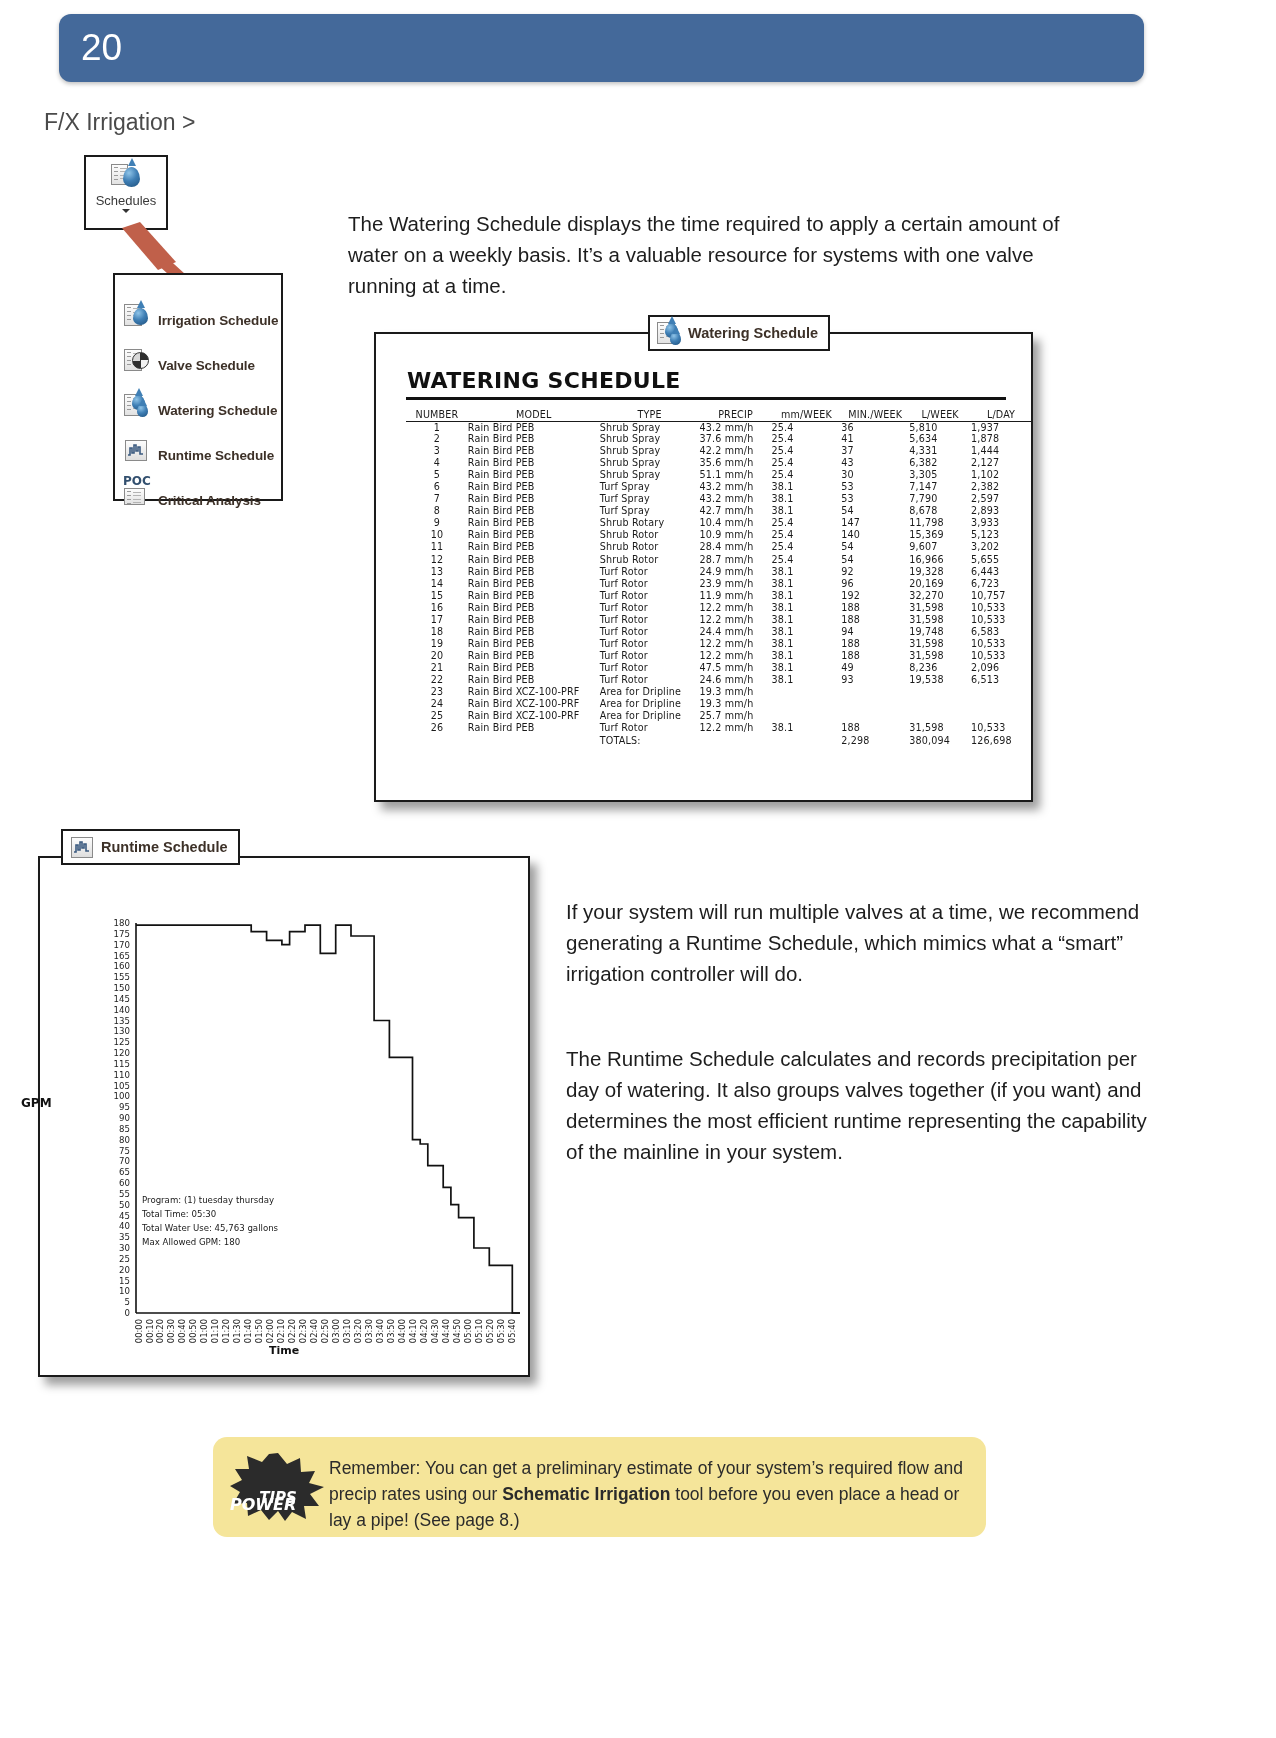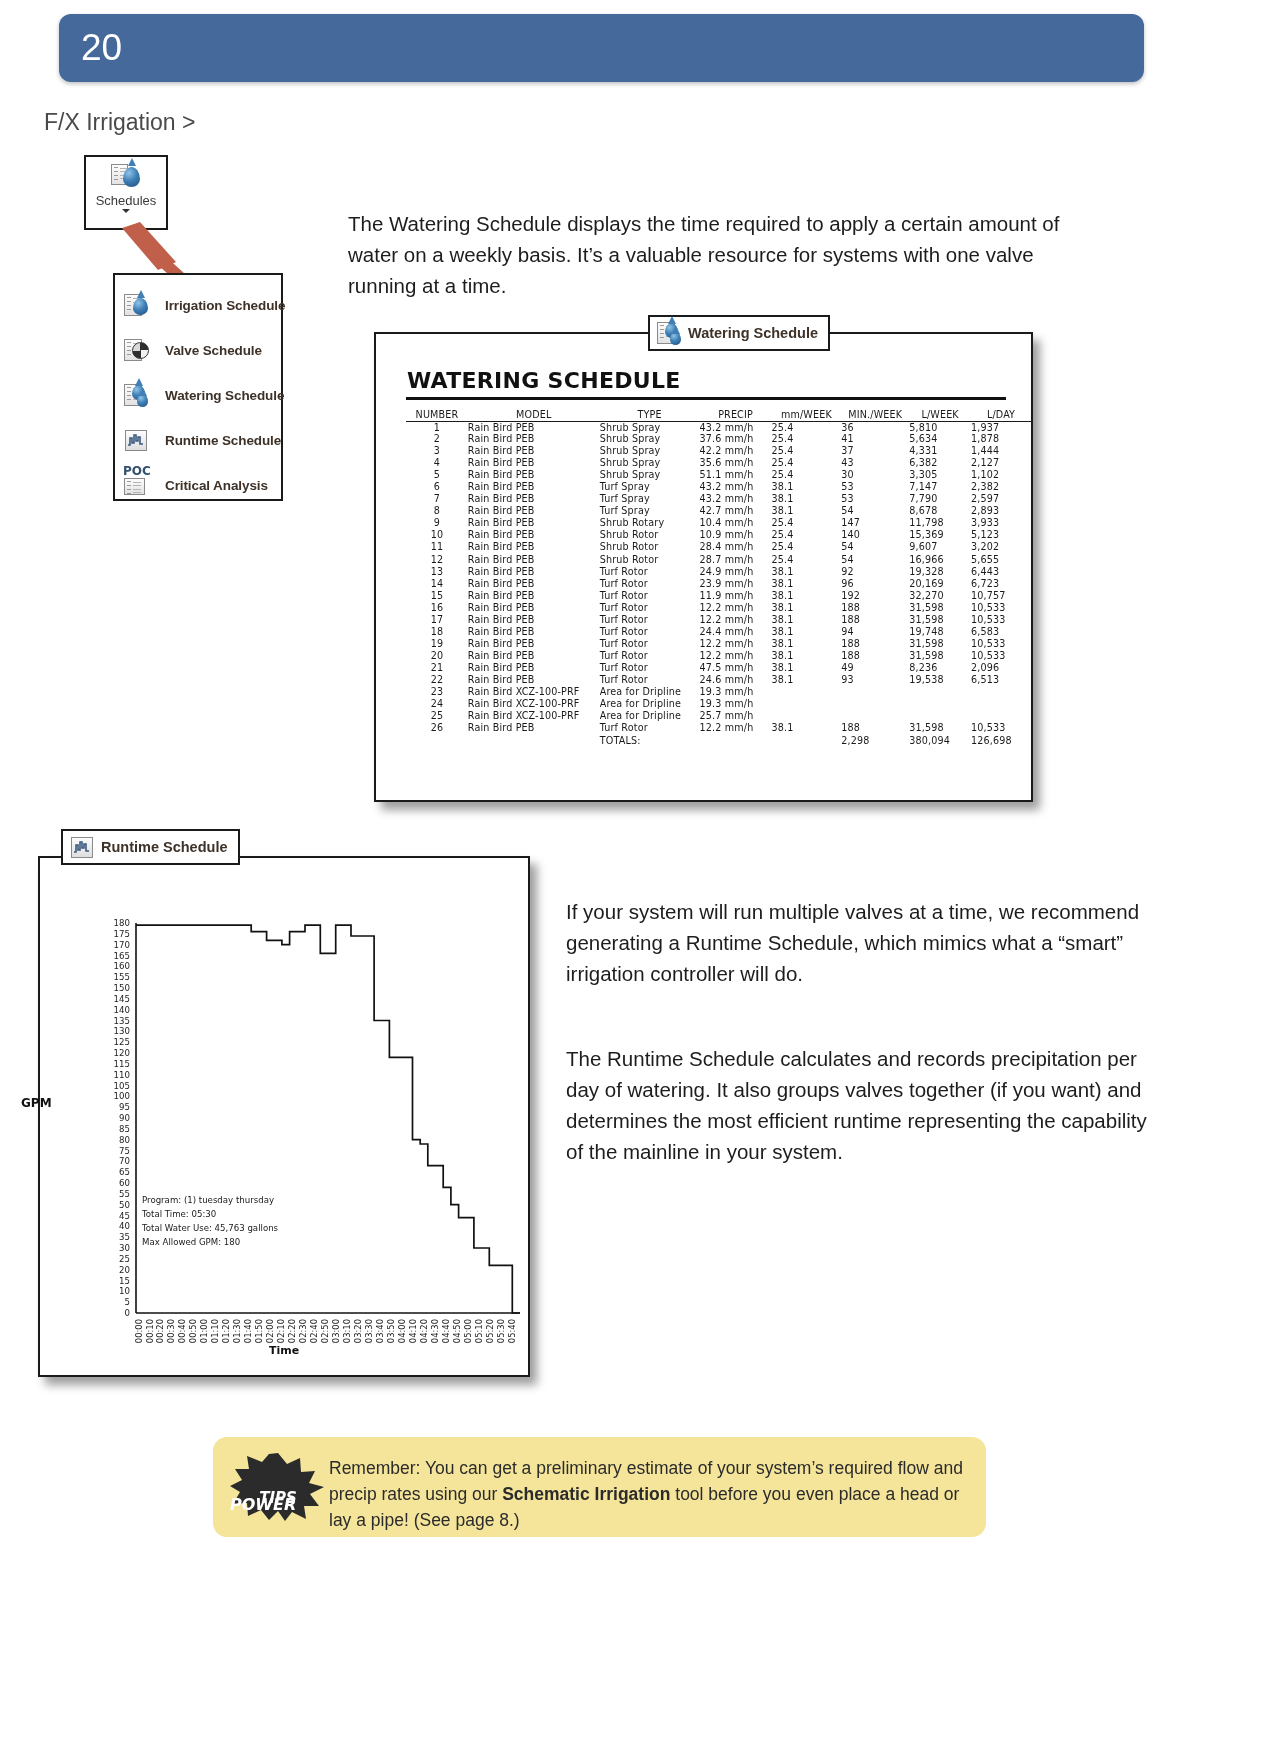--- a/index.html
+++ b/index.html
@@ -109,23 +109,23 @@
   
   #schedules-menu {
     position: absolute;
     left: 113px; top: 273px;
     width: 170px; height: 228px;
     border: 2px solid #1a1a1a;
     background: #ffffff;
     padding: 8px 0 0 9px;
   }
   .menu-item {
-    display: flex; align-items: center;
+    display: flex; align-items: flex-end;
     height: 45px;
-    gap: 16px;
+    gap: 9px;
   }
   .menu-item .mi-label {
     font-size: 13.5px;
     color: #3d3128;
     font-weight: 600;
     letter-spacing: -.1px;
     white-space: nowrap;
   }
   .mi-icon { position: relative; width: 25px; height: 25px; flex: none; }
 

